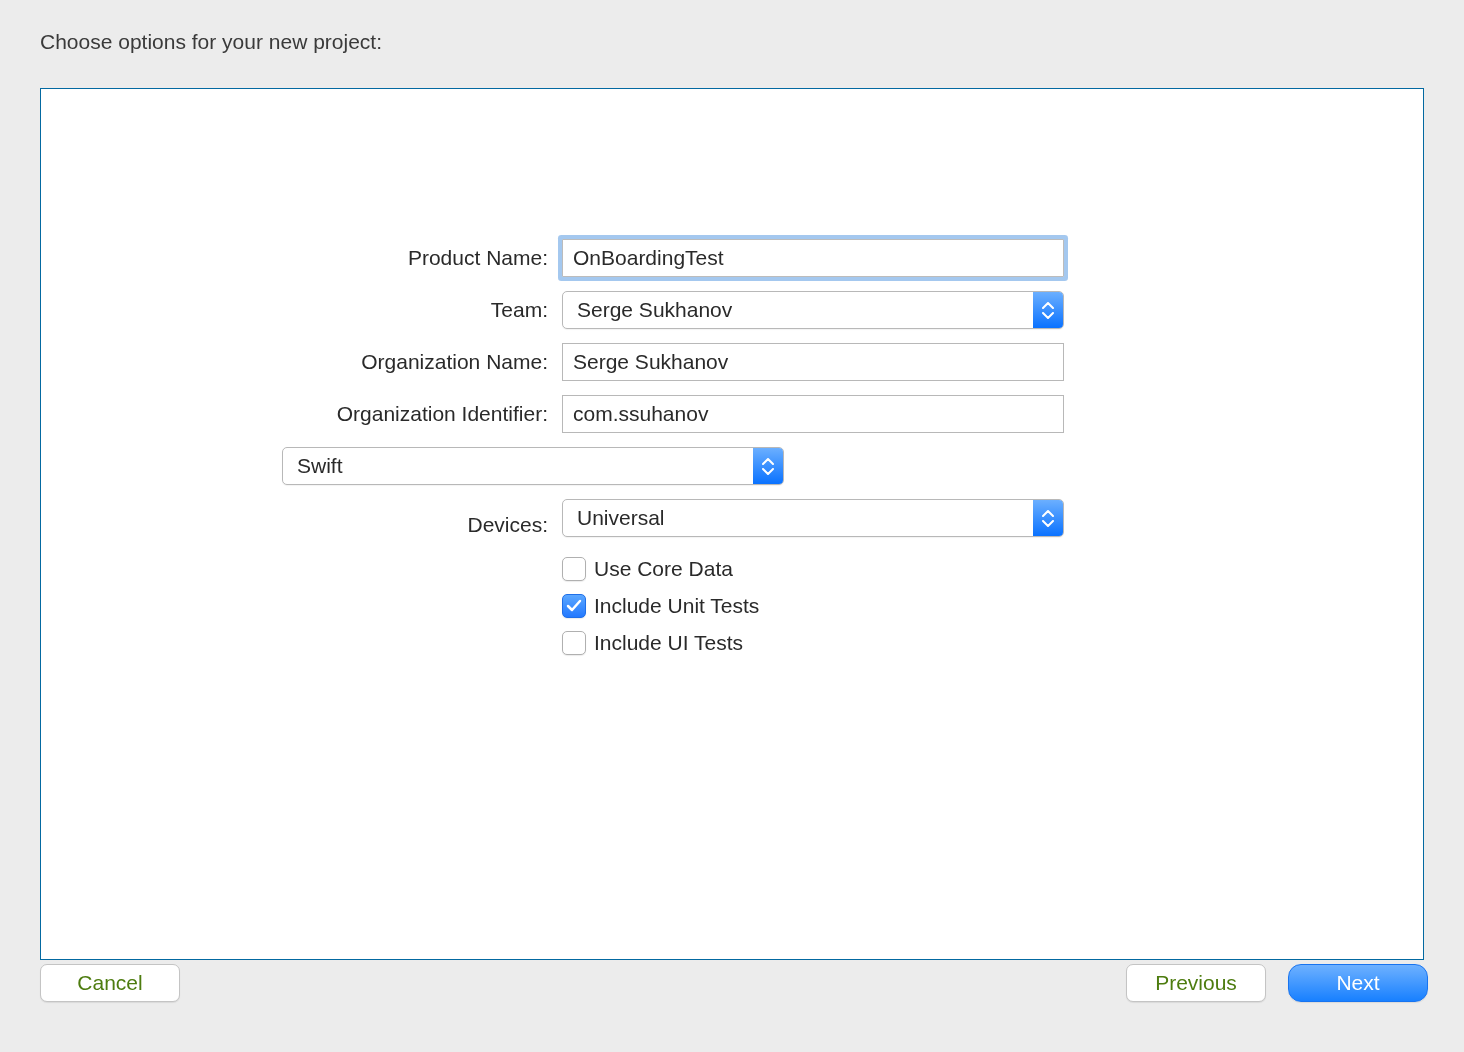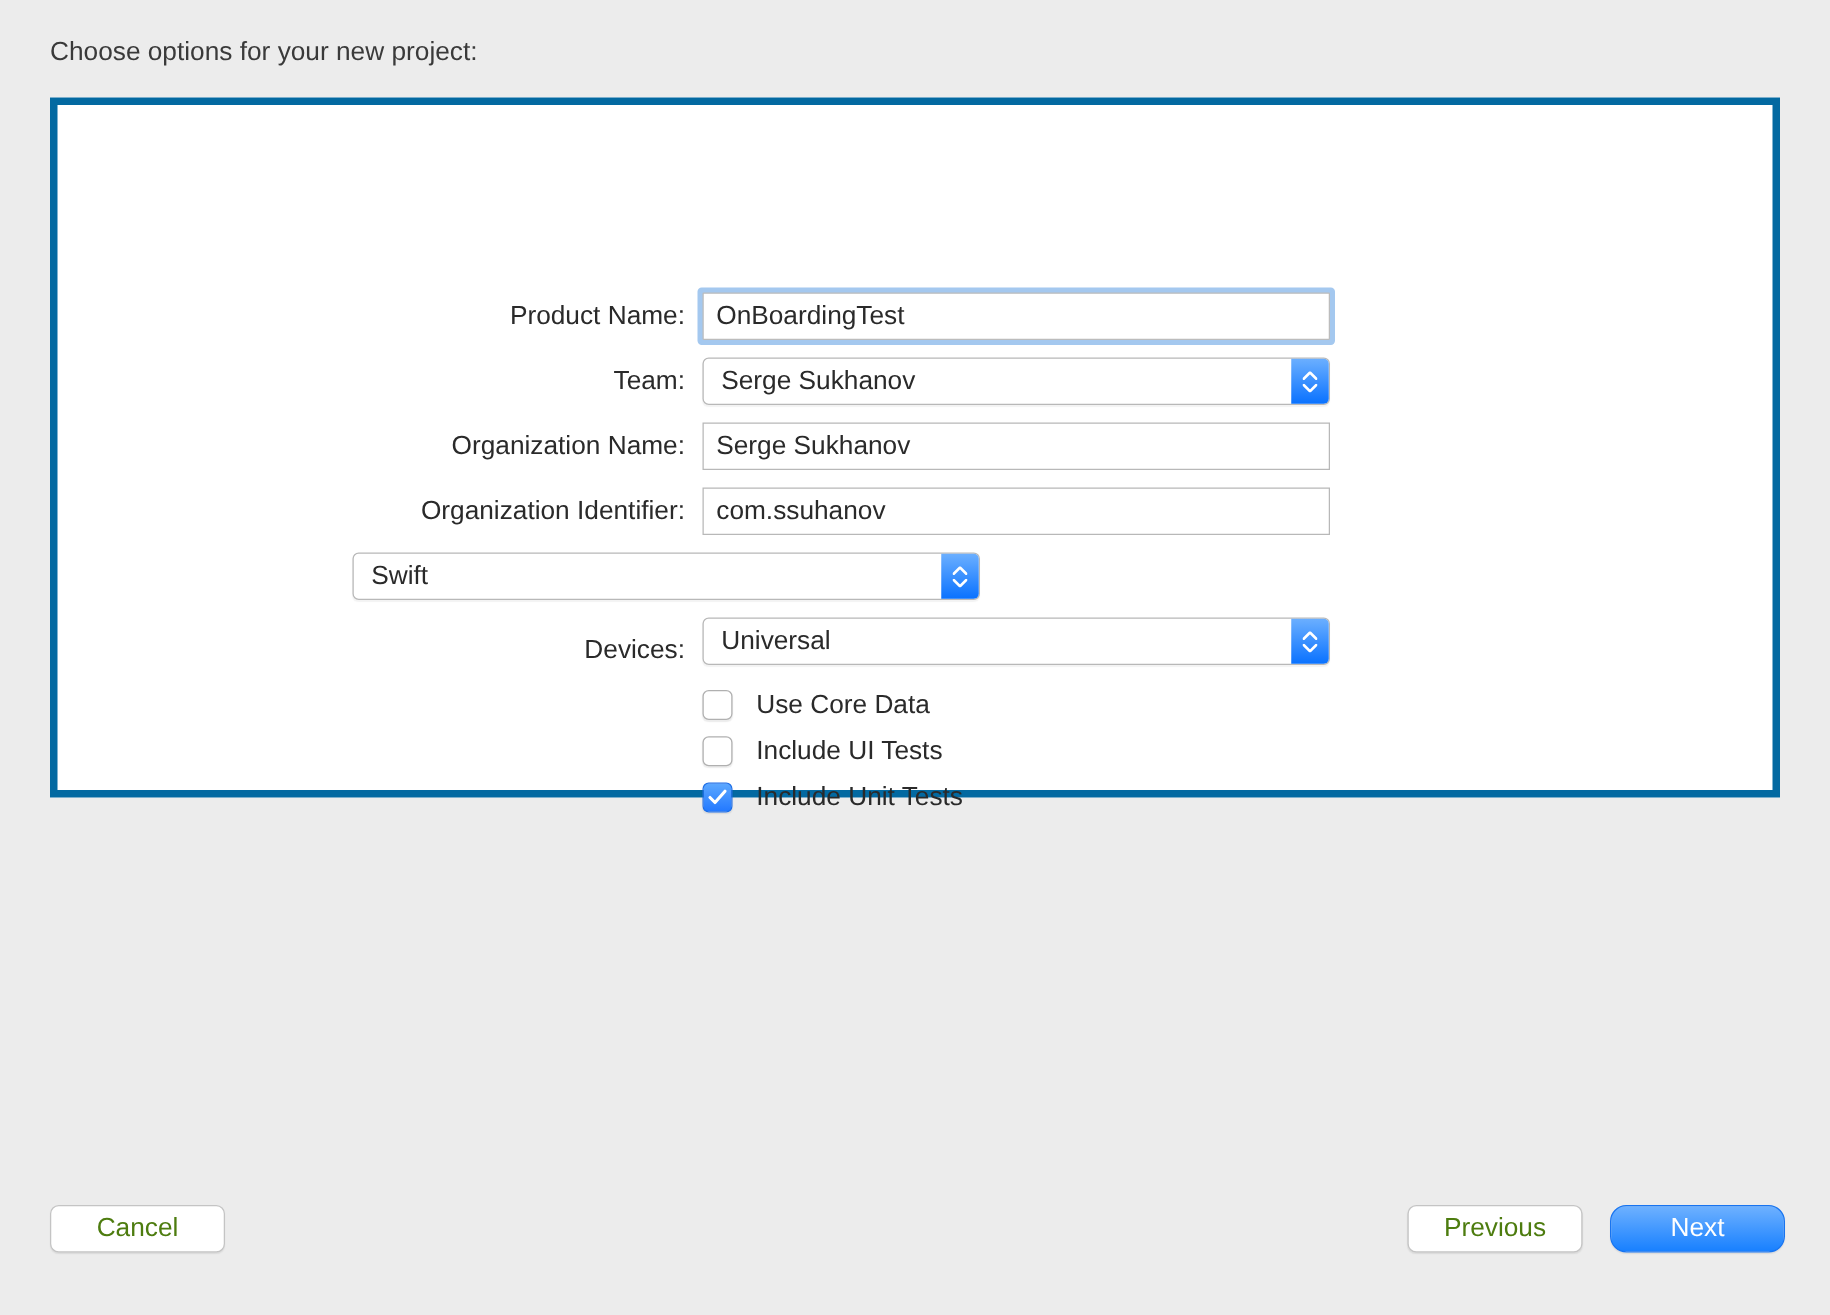--- a/index.html
+++ b/index.html
@@ -22,23 +22,23 @@
       position: relative;
     }
     .title {
       font-size: 21px;
       color: #3a3a3a;
       padding: 30px 0 18px 40px;
       font-weight: 400;
     }
     .content-box {
       background: #ffffff;
-      border: 6px solid #0369a1;
-      margin: 6px 40px;
-      height: 560px;
+      border: 1px solid #0369a1;
+      margin: 16px 40px;
+      height: 872px;
       padding: 150px 0 0 0;
       position: relative;
     }
     .form {
       margin: 0 auto;
       width: 900px;
     }
     .form-row {
       display: flex;
       align-items: center;
@@ -116,21 +116,21 @@
       align-items: center;
       margin-bottom: 9px;
       height: 28px;
     }
     .checkbox-spacer {
       width: 280px;
     }
     .checkbox-wrapper {
       display: flex;
       align-items: center;
-      gap: 19px;
+      gap: 8px;
     }
     .checkbox {
       width: 24px;
       height: 24px;
       border: 1px solid #b0b0b0;
       border-radius: 5px;
       background: #fff;
       display: flex;
       align-items: center;
       justify-content: center;
@@ -278,36 +278,36 @@
             <div class="checkbox">
               
             </div>
             <div class="checkbox-label">Use Core Data</div>
           </div>
         </div>
 
         <div class="checkbox-row">
           <div class="checkbox-spacer"></div>
           <div class="checkbox-wrapper">
-            <div class="checkbox">
-              
-            </div>
-            <div class="checkbox-label">Include UI Tests</div>
+            <div class="checkbox checked">
+              <svg viewBox="0 0 16 14">
+                  <path d="M2 7 L6 11 L14 2" stroke="#fff" stroke-width="2.5" fill="none" stroke-linecap="round" stroke-linejoin="round"></path>
+                </svg>
+            </div>
+            <div class="checkbox-label">Include Unit Tests</div>
           </div>
         </div>
 
         <div class="checkbox-row">
           <div class="checkbox-spacer"></div>
           <div class="checkbox-wrapper">
-            <div class="checkbox checked">
-              <svg viewBox="0 0 16 14">
-                  <path d="M2 7 L6 11 L14 2" stroke="#fff" stroke-width="2.5" fill="none" stroke-linecap="round" stroke-linejoin="round"></path>
-                </svg>
-            </div>
-            <div class="checkbox-label">Include Unit Tests</div>
+            <div class="checkbox">
+              
+            </div>
+            <div class="checkbox-label">Include UI Tests</div>
           </div>
         </div>
       </div>
 
     </div>
   </div>
 
   <div class="button-bar">
     <button class="btn">Cancel</button>
     <div class="spacer"></div>

